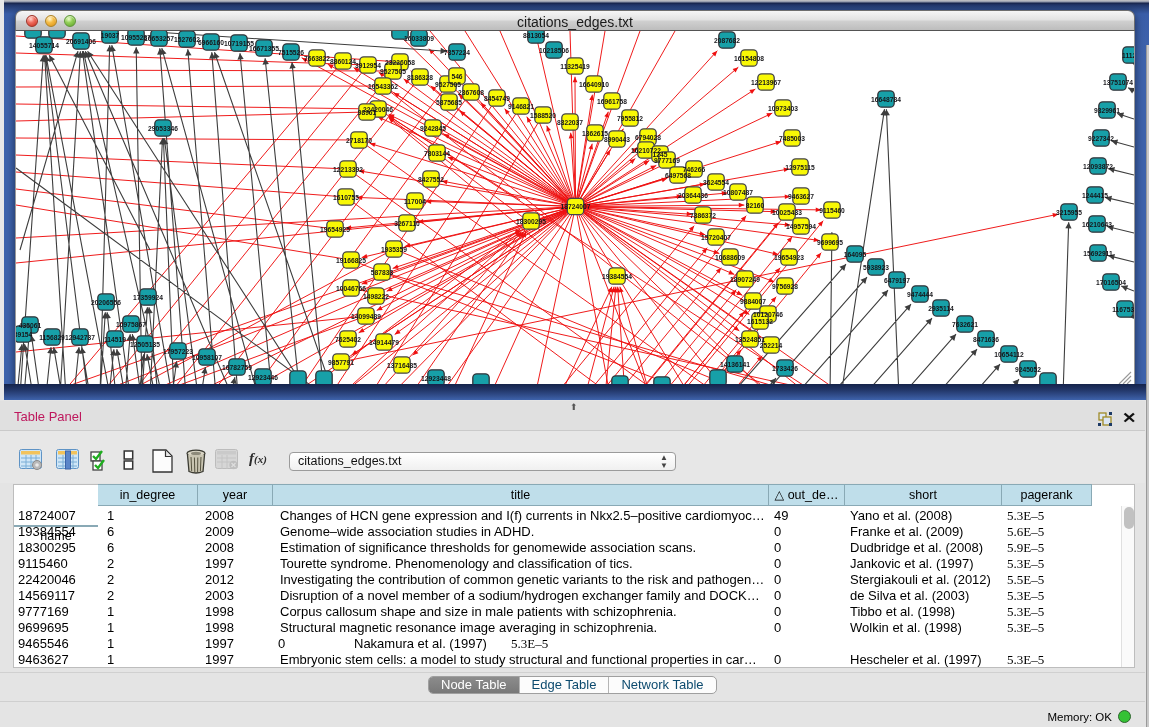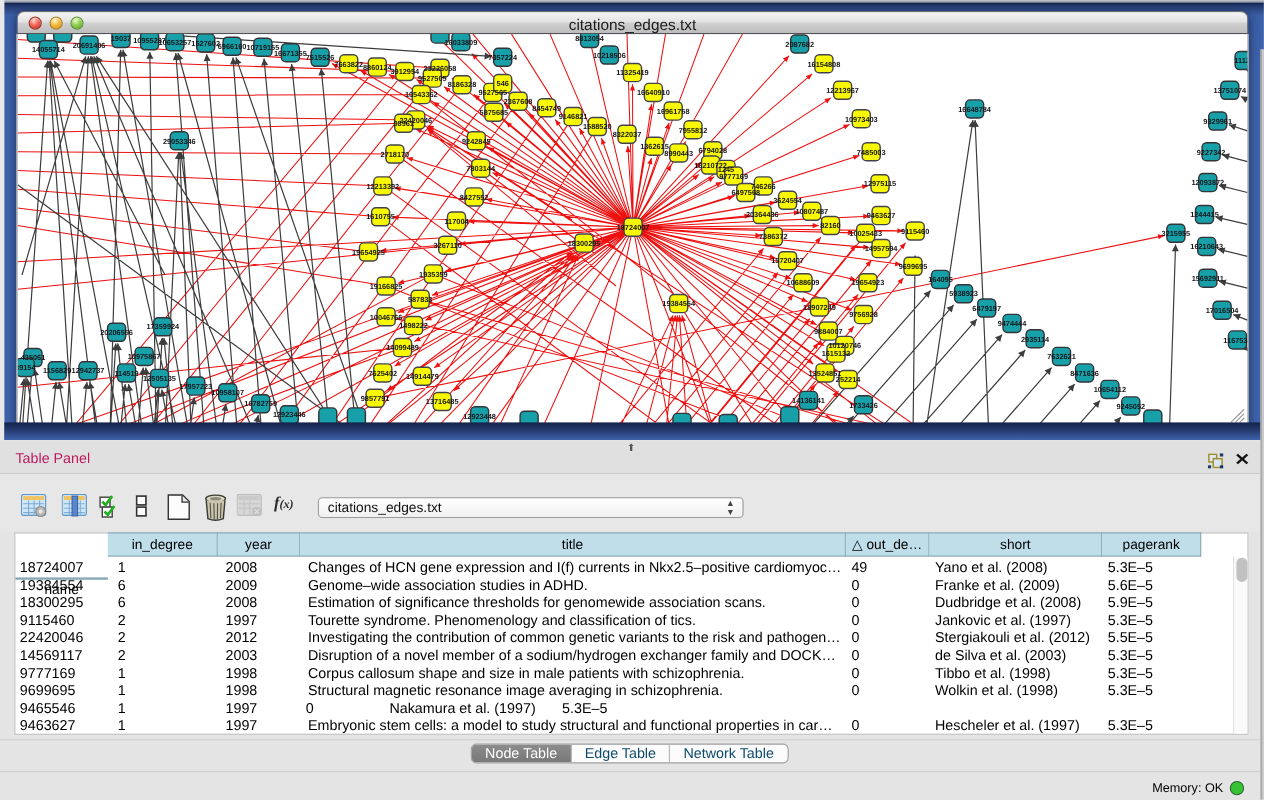--- a/index.html
+++ b/index.html
@@ -43,21 +43,21 @@
 #thead div:first-child { border-left:1px solid #89a9b5;margin-top:41px; }
 #tablebg { position:absolute; left:13px; top:84px; width:1122px; height:184px; background:#fff; border:1px solid #bdbdbd; }
 #tbody { position:absolute; left:14px; top:108px; width:1106px; }
 .tr { display:flex; height:16px; font-size:13px; color:#000; white-space:nowrap; }
 .c0 { width:84px; padding-left:4px; }
 .c1 { width:100px; padding-left:9px; }
 .c2 { width:75px; padding-left:7px; }
 .c3 { width:496px; padding-left:7px; overflow:hidden; }
 .c4 { width:76px; padding-left:5px; }
 .c5 { width:157px; padding-left:5px; }
-.c6 { width:90px; padding-left:5px; }
+.c6 { width:90px; padding-left:5px;font-family:Liberation Serif, serif; }
 #vsb { position:absolute; left:1121px; top:106px; width:13px; height:161px; background:#fafafa; border-left:1px solid #e0e0e0;}
 #vsb .th { position:absolute; left:2px; top:1px; width:10px; height:22px; border-radius:5px; background:#c1c1c1; }
 #rsb { position:absolute; right:0px; top:45px; width:3px; height:682px; background:#c9c9c9; border-left:1px solid #9a9a9a; }
 
 #tabs { position:absolute; left:0px; top:272px; width:1145px; height:29px; background:#e4e4e4; border-top:1px solid #d0d0d0;text-align:center;}
 #seg { position:absolute; left:428px; top:3px; height:18px; display:flex;
   border:1px solid #9f9f9f; border-radius:5px; overflow:hidden; background:#fcfcfc; font-size:13px; }
 #seg div { line-height:16px; padding:0 12px; color:#0c4a6e; }
 #seg .sel { background:linear-gradient(#8c8c8c,#787878); color:#fff; }
 #seg .sep { padding:0; width:1px; background:#b5b5b5; }

